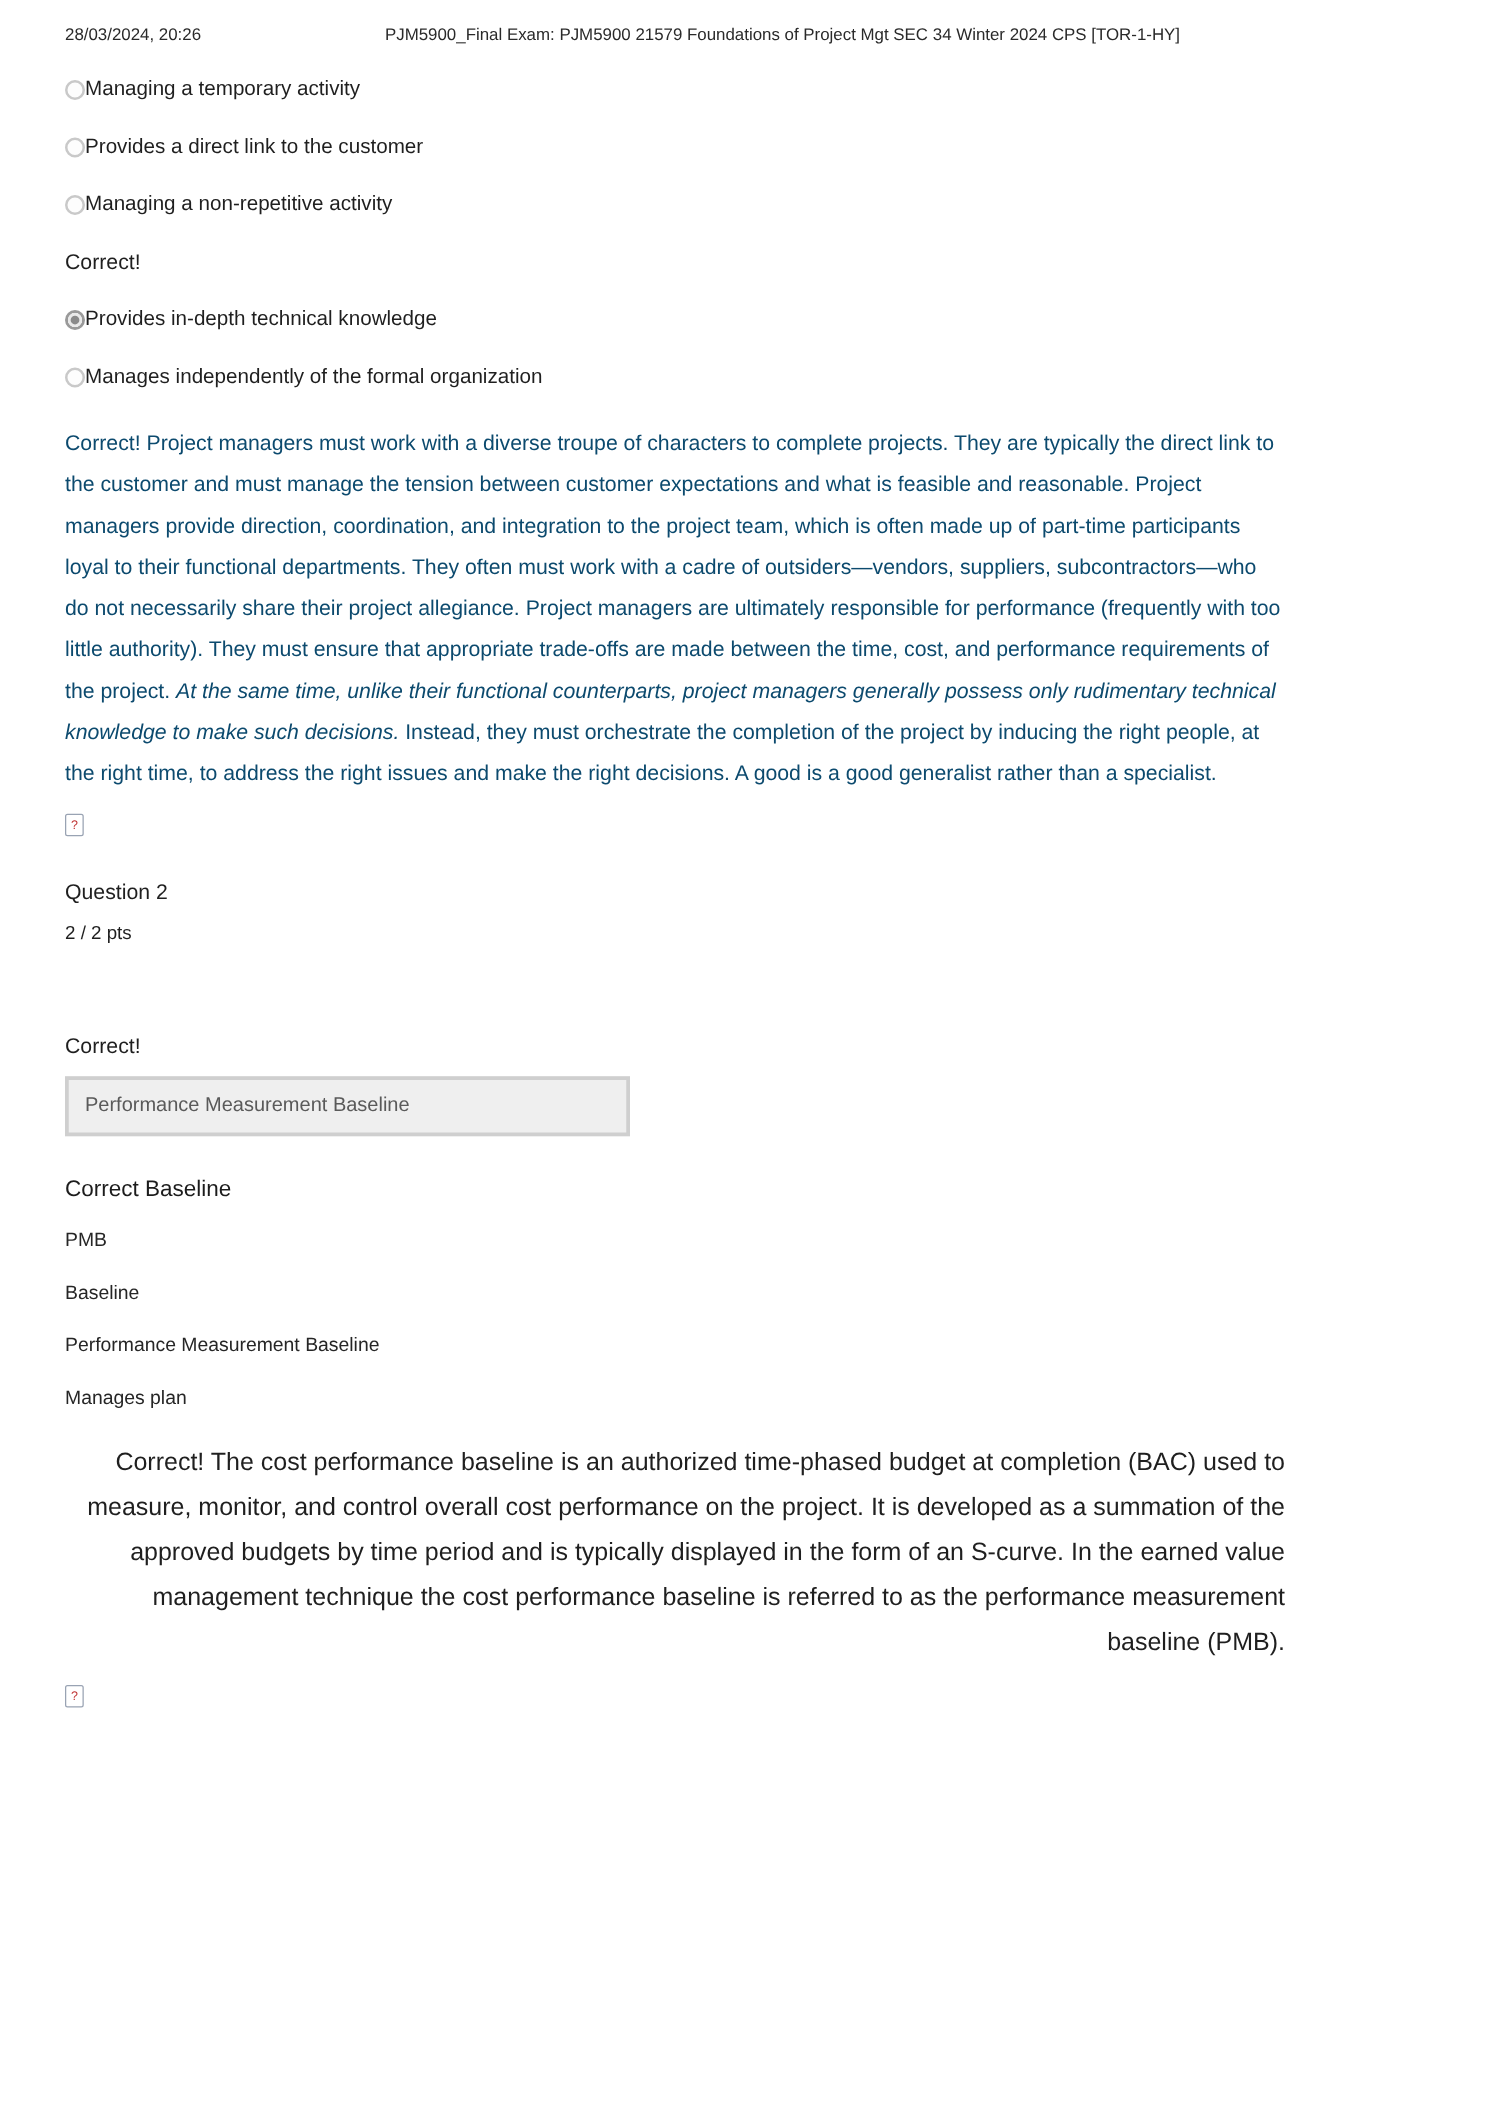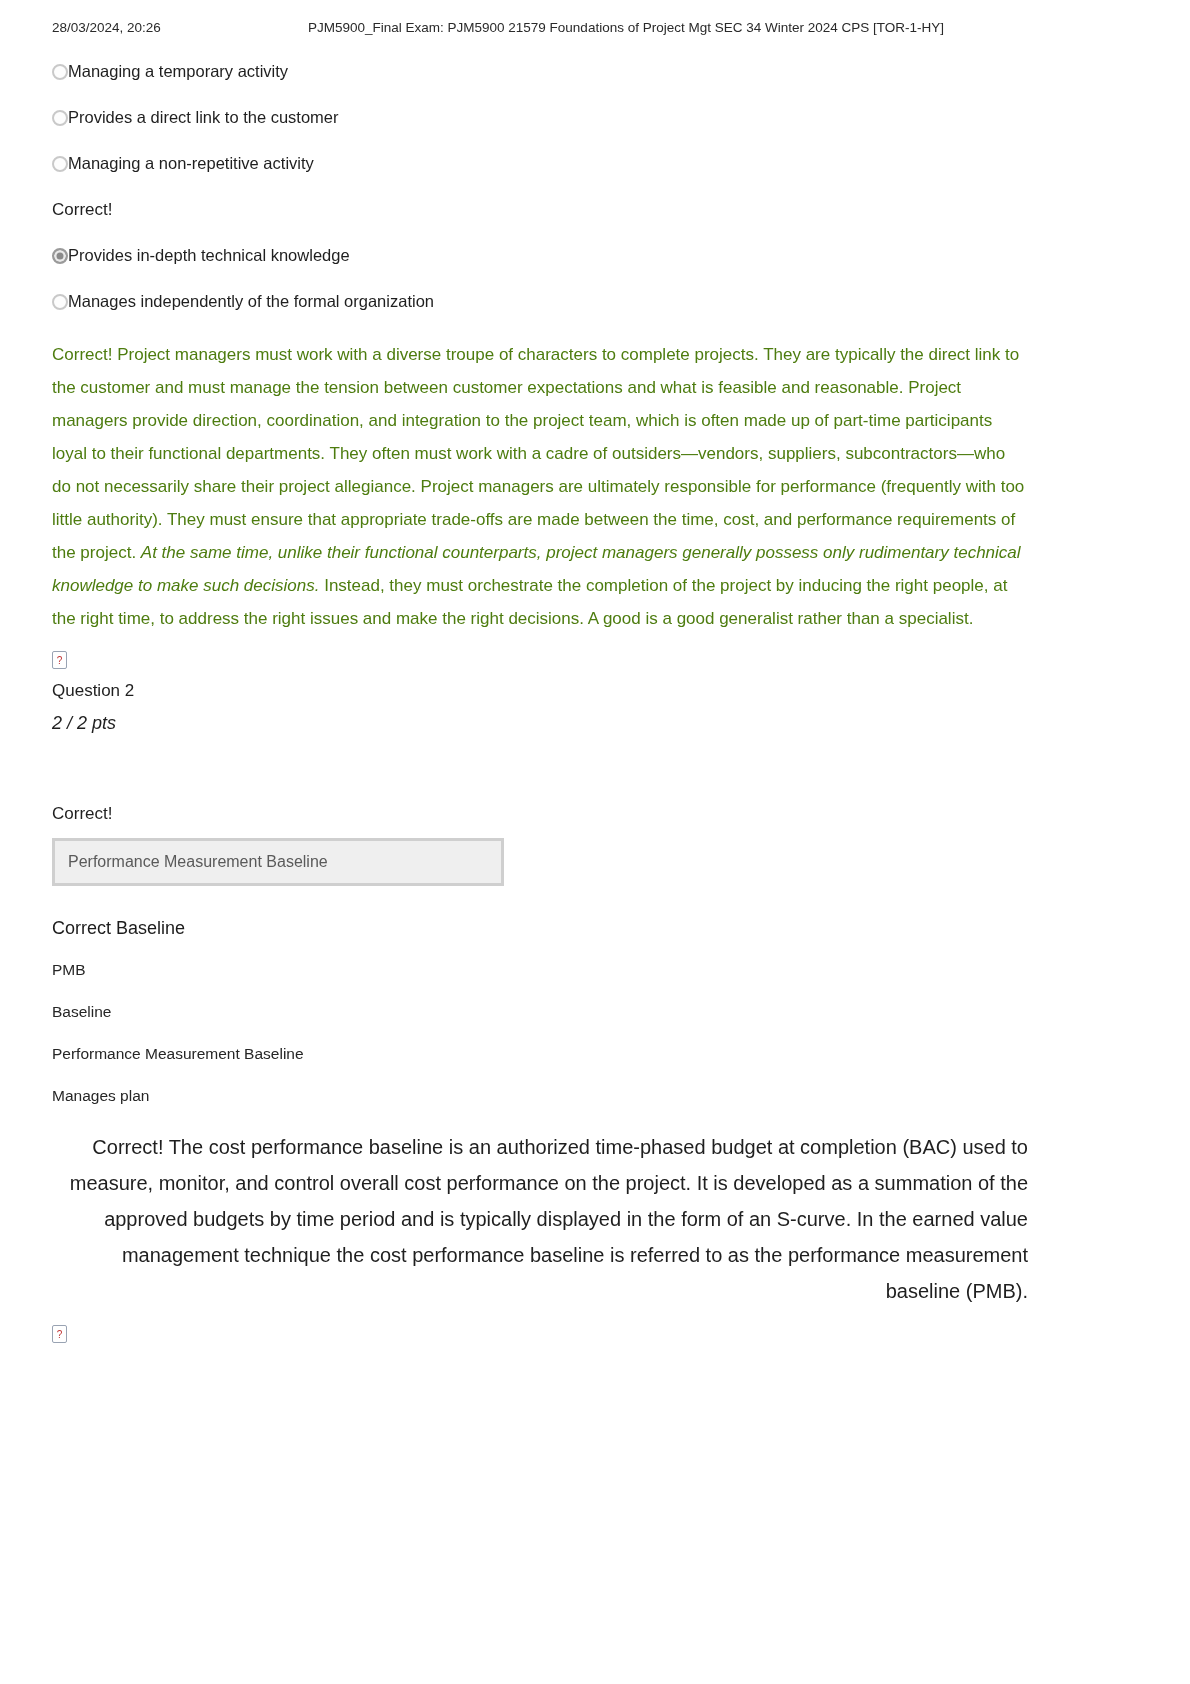--- a/index.html
+++ b/index.html
@@ -30,33 +30,33 @@
     width:16px; height:16px; border-radius:50%;
     border:2px solid #c9c9c9; background:#fdfdfd; flex:0 0 16px;
   }
   .radio.checked {
     border-color:#9a9a9a; background:#8a8a8a;
     box-shadow: inset 0 0 0 2.5px #e9e9e9;
   }
 
   .correct-badge { font-size:17px; color:#1f1f1f; margin:4px 0 26px 0; }
 
-  .body-para { font-size:17px; line-height:33px; color:#4d7c0f; margin-top:26px; }
+  .body-para { font-size:17px; line-height:33px; color:#0c4a6e; margin-top:26px; }
   .body-para .italic { font-style:italic; }
 
   .broken-icon {
     display:inline-flex; width:15px; height:18px;
     border:1px solid #99a3b3; border-radius:2px;
     align-items:center; justify-content:center;
     font-size:10px; color:#c03333; background:#fff;
     margin-top:16px;
   }
 
-  .q-title { font-size:17px; line-height:33px; margin-top:5px; }
-  .q-points { font-size:18px; line-height:33px;font-style:italic; }
+  .q-title { font-size:17px; line-height:33px; margin-top:28px; }
+  .q-points { font-size:15px; line-height:33px; }
   .q-prompt { font-size:17px; line-height:33px; margin-top:16px; }
 
   .correct-badge-2 { font-size:17px; color:#1f1f1f; margin-top:64px; }
 
   .answer-input {
     display:block; margin-top:14px;
     width:452px; height:48px;
     border:3px solid #cfcfcf; background:#efefef;
     color:#5a5a5a; font-size:16px; padding:0 13px;
     font-family:"Liberation Sans", sans-serif;

